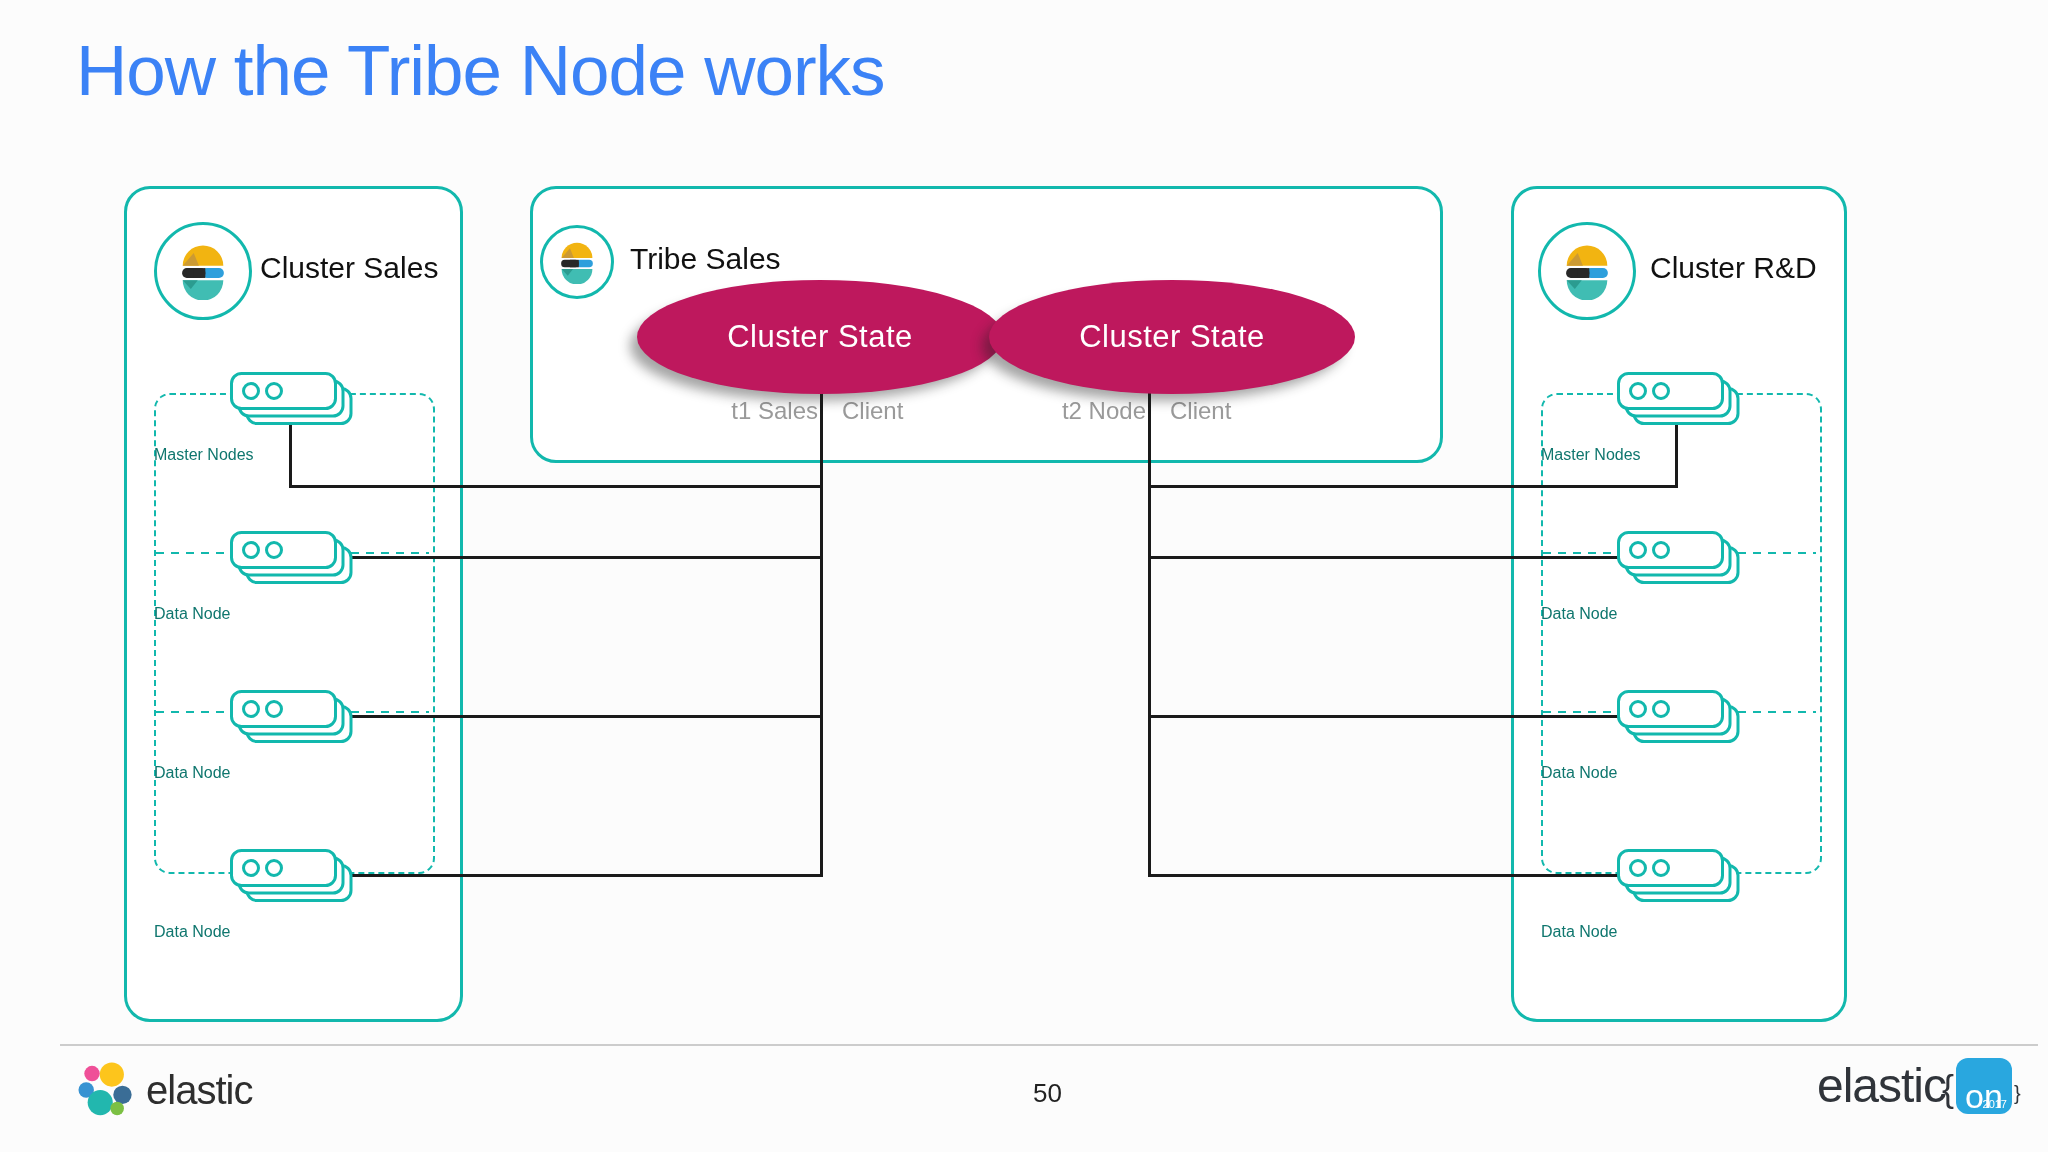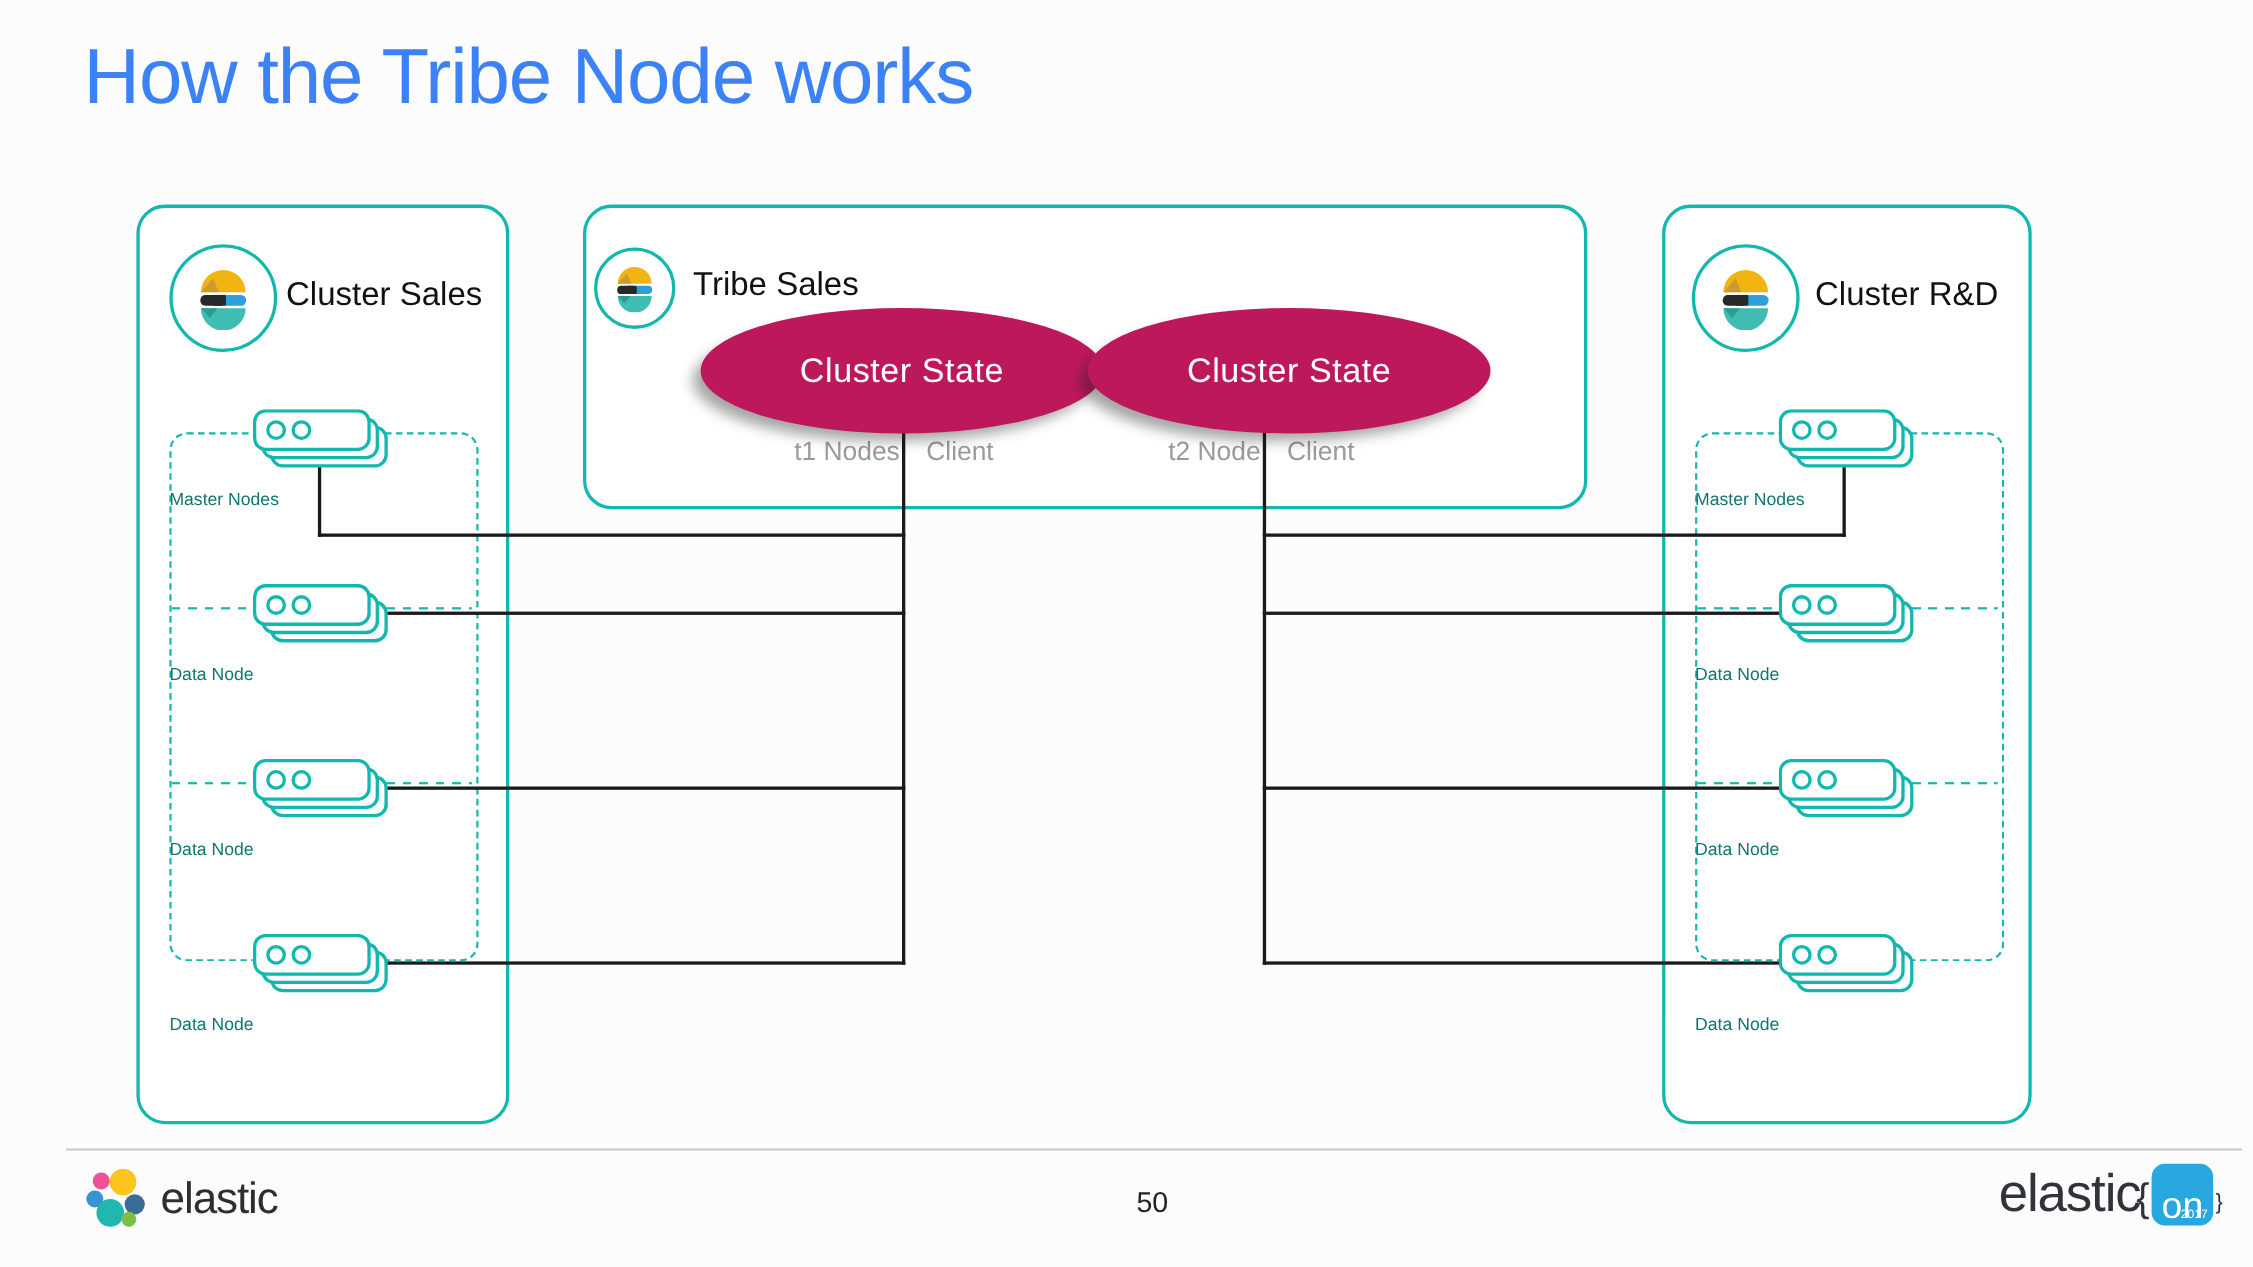--- a/index.html
+++ b/index.html
@@ -105,21 +105,21 @@
 </div>
 <div class="abs headlabel" style="left:1650px;top:251px">Cluster R&amp;D</div>
 
 <div class="abs ellipse" style="left:637px;top:280px">
   <span>Cluster State</span>
 </div>
 <div class="abs ellipse" style="left:989px;top:280px">
   <span>Cluster State</span>
 </div>
 
-<div class="abs tlabel" style="left:640px;top:396px;width:178px;text-align:right">t1 Nodes</div>
+<div class="abs tlabel" style="left:640px;top:396px;width:178px;text-align:right">t1 Sales</div>
 <div class="abs tlabel" style="left:842px;top:396px">Client</div>
 <div class="abs tlabel" style="left:968px;top:396px;width:178px;text-align:right">t2 Node</div>
 <div class="abs tlabel" style="left:1170px;top:396px">Client</div>
 
 <svg class="abs icon" style="left:230px;top:372px" width="124" height="54">
     <use href="#sym-server"></use>
   </svg>
 <svg class="abs icon" style="left:230px;top:531px" width="124" height="54">
     <use href="#sym-server"></use>
   </svg>

